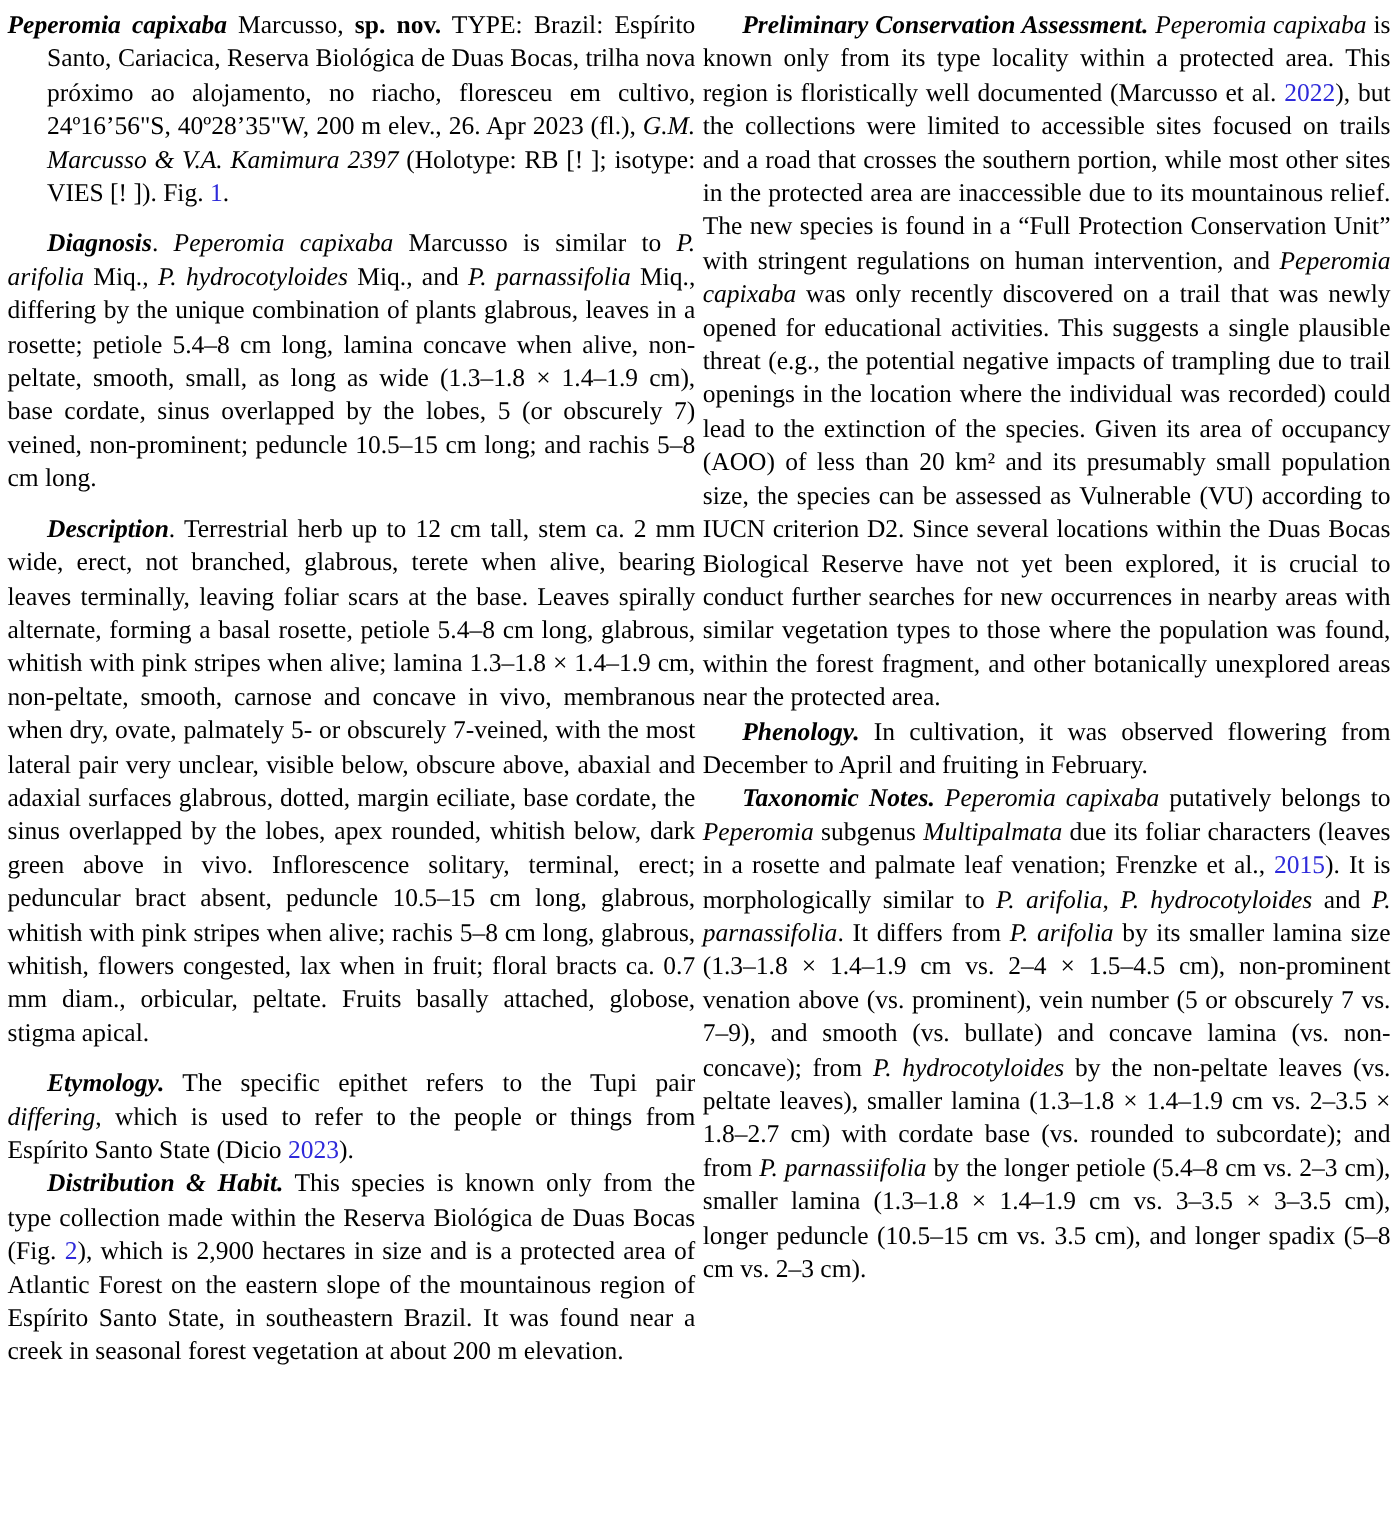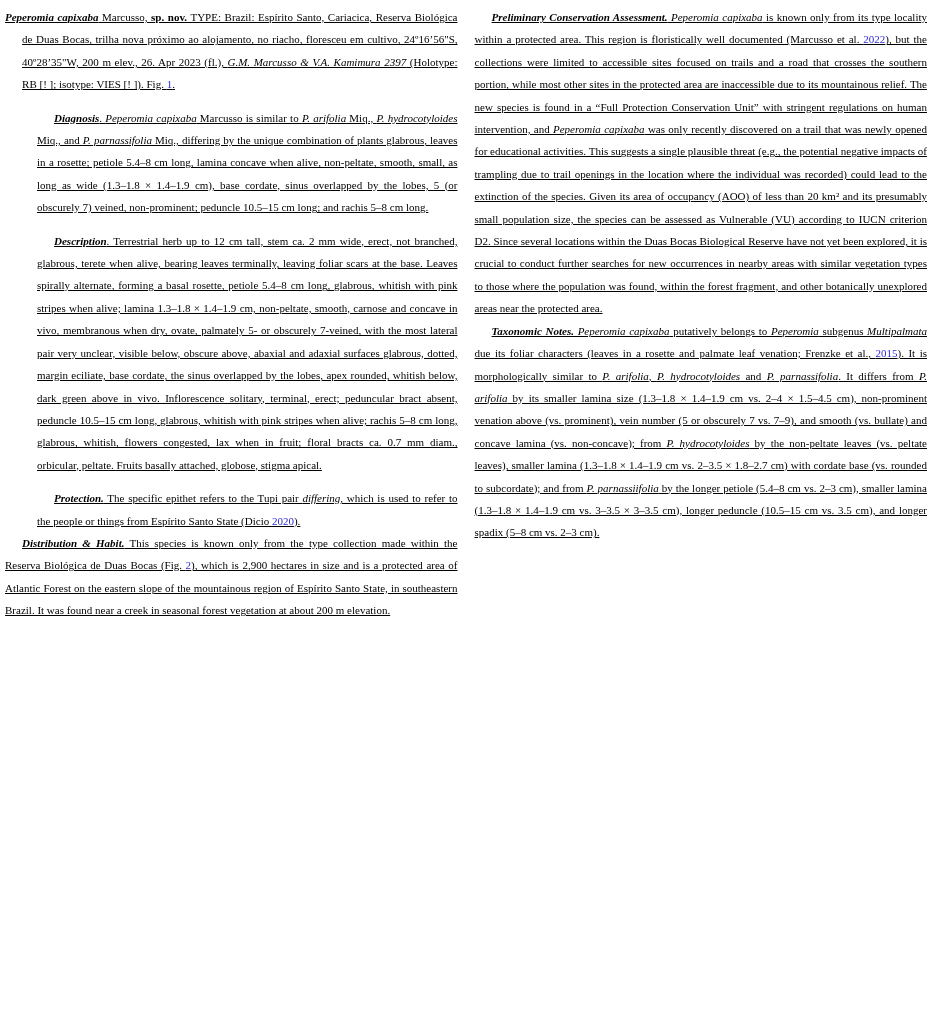--- a/index.html
+++ b/index.html
@@ -9,27 +9,26 @@
     height: 1022px;
     overflow: hidden;
     background: #ffffff;
   }
   .page {
     box-sizing: border-box;
     width: 932px;
     height: 1022px;
     padding: 6px 5px 0 5px;
     display: flex;
-    gap: 17px;
+    gap: 5px;
     font-family: "Liberation Serif", "DejaVu Serif", serif;
-    font-size: 11px;
+    font-size: 17px;
     line-height: 22.4px;
     color: #000000;
     hyphens: auto;
-    text-decoration: underline;
     -webkit-hyphens: auto;
   }
   .col {
     flex: 1 1 0;
     min-width: 0;
   }
   p {
     margin: 0;
     text-align: justify;
   }
@@ -38,36 +37,36 @@
     padding-left: 1.55em;
     text-indent: -1.55em;
   }
   
   .ind {
     text-indent: 1.55em;
   }
   
   .gap {
     margin-top: 11px;
-    margin-left: 32px;
   }
   .seg-bi { font-weight: bold; font-style: italic; }
   .seg-b  { font-weight: bold; }
   .seg-i  { font-style: italic; }
   .seg-r  { }
   .seg-a  { color: var(--link-color, #2e2ada); cursor: pointer; }
 </style>
 </head>
 <body style="background: rgb(255, 255, 255);">
 
 <div class="page" style="color: rgb(0, 0, 0);">
   <div class="col">
     <p class="hang"><span class="seg-bi">Peperomia capixaba</span><span class="seg-r"> Marcusso, </span><span class="seg-b">sp. nov.</span><span class="seg-r"> TYPE: Brazil: Espírito Santo, Cariacica, Reserva Biológica de Duas Bocas, trilha nova próximo ao alojamento, no riacho, floresceu em cultivo, 24º16’56"S, 40º28’35"W, 200 m elev., 26. Apr 2023 (fl.), </span><span class="seg-i">G.M. Marcusso &amp; V.A. Kamimura 2397</span><span class="seg-r"> (Holotype: RB [! ]; isotype: VIES [! ]). Fig. </span><span class="seg-a">1</span><span class="seg-r">.</span></p>
     <p class="ind gap"><span class="seg-bi">Diagnosis</span><span class="seg-r">. </span><span class="seg-i">Peperomia capixaba</span><span class="seg-r"> Marcusso is similar to </span><span class="seg-i">P. arifolia</span><span class="seg-r"> Miq., </span><span class="seg-i">P. hydrocotyloides</span><span class="seg-r"> Miq., and </span><span class="seg-i">P. parnassifolia</span><span class="seg-r"> Miq., differing by the unique combination of plants glabrous, leaves in a rosette; petiole 5.4–8 cm long, lamina concave when alive, non-peltate, smooth, small, as long as wide (1.3–1.8 × 1.4–1.9 cm), base cordate, sinus overlapped by the lobes, 5 (or obscurely 7) veined, non-prominent; peduncle 10.5–15 cm long; and rachis 5–8 cm long.</span></p>
     <p class="ind gap"><span class="seg-bi">Description</span><span class="seg-r">. Terrestrial herb up to 12 cm tall, stem ca. 2 mm wide, erect, not branched, glabrous, terete when alive, bearing leaves terminally, leaving foliar scars at the base. Leaves spirally alternate, forming a basal rosette, petiole 5.4–8 cm long, glabrous, whitish with pink stripes when alive; lamina 1.3–1.8 × 1.4–1.9 cm, non-peltate, smooth, carnose and concave in vivo, membranous when dry, ovate, palmately 5- or obscurely 7-veined, with the most lateral pair very unclear, visible below, obscure above, abaxial and adaxial surfaces glabrous, dotted, margin eciliate, base cordate, the sinus overlapped by the lobes, apex rounded, whitish below, dark green above in vivo. Inflorescence solitary, terminal, erect; peduncular bract absent, peduncle 10.5–15 cm long, glabrous, whitish with pink stripes when alive; rachis 5–8 cm long, glabrous, whitish, flowers congested, lax when in fruit; floral bracts ca. 0.7 mm diam., orbicular, peltate. Fruits basally attached, globose, stigma apical.</span></p>
-    <p class="ind gap"><span class="seg-bi">Protection.</span><span class="seg-r"> The specific epithet refers to the Tupi pair </span><span class="seg-i">differing</span><span class="seg-r">, which is used to refer to the people or things from Espírito Santo State (Dicio </span><span class="seg-a">2020</span><span class="seg-r">).</span></p>
+    <p class="ind gap"><span class="seg-bi">Etymology.</span><span class="seg-r"> The specific epithet refers to the Tupi pair </span><span class="seg-i">differing</span><span class="seg-r">, which is used to refer to the people or things from Espírito Santo State (Dicio </span><span class="seg-a">2023</span><span class="seg-r">).</span></p>
     <p class="ind"><span class="seg-bi">Distribution &amp; Habit.</span><span class="seg-r"> This species is known only from the type collection made within the Reserva Biológica de Duas Bocas (Fig. </span><span class="seg-a">2</span><span class="seg-r">), which is 2,900 hectares in size and is a protected area of Atlantic Forest on the eastern slope of the mountainous region of Espírito Santo State, in southeastern Brazil. It was found near a creek in seasonal forest vegetation at about 200 m elevation.</span></p>
   </div>
   <div class="col">
     <p class="ind"><span class="seg-bi">Preliminary Conservation Assessment.</span><span class="seg-i"> Peperomia capixaba</span><span class="seg-r"> is known only from its type locality within a protected area. This region is floristically well documented (Marcusso et al. </span><span class="seg-a">2022</span><span class="seg-r">), but the collections were limited to accessible sites focused on trails and a road that crosses the southern portion, while most other sites in the protected area are inaccessible due to its mountainous relief. The new species is found in a “Full Protection Conservation Unit” with stringent regulations on human intervention, and </span><span class="seg-i">Peperomia capixaba</span><span class="seg-r"> was only recently discovered on a trail that was newly opened for educational activities. This suggests a single plausible threat (e.g., the potential negative impacts of trampling due to trail openings in the location where the individual was recorded) could lead to the extinction of the species. Given its area of occupancy (AOO) of less than 20 km² and its presumably small population size, the species can be assessed as Vulnerable (VU) according to IUCN criterion D2. Since several locations within the Duas Bocas Biological Reserve have not yet been explored, it is crucial to conduct further searches for new occurrences in nearby areas with similar vegetation types to those where the population was found, within the forest fragment, and other botanically unexplored areas near the protected area.</span></p>
+    <p class="ind"><span class="seg-bi">Phenology.</span><span class="seg-r"> In cultivation, it was observed flowering from December to April and fruiting in February.</span></p>
     <p class="ind"><span class="seg-bi">Taxonomic Notes.</span><span class="seg-i"> Peperomia capixaba</span><span class="seg-r"> putatively belongs to </span><span class="seg-i">Peperomia</span><span class="seg-r"> subgenus </span><span class="seg-i">Multipalmata</span><span class="seg-r"> due its foliar characters (leaves in a rosette and palmate leaf venation; Frenzke et al., </span><span class="seg-a">2015</span><span class="seg-r">). It is morphologically similar to </span><span class="seg-i">P. arifolia</span><span class="seg-r">, </span><span class="seg-i">P. hydrocotyloides</span><span class="seg-r"> and </span><span class="seg-i">P. parnassifolia</span><span class="seg-r">. It differs from </span><span class="seg-i">P. arifolia</span><span class="seg-r"> by its smaller lamina size (1.3–1.8 × 1.4–1.9 cm vs. 2–4 × 1.5–4.5 cm), non-prominent venation above (vs. prominent), vein number (5 or obscurely 7 vs. 7–9), and smooth (vs. bullate) and concave lamina (vs. non-concave); from </span><span class="seg-i">P. hydrocotyloides</span><span class="seg-r"> by the non-peltate leaves (vs. peltate leaves), smaller lamina (1.3–1.8 × 1.4–1.9 cm vs. 2–3.5 × 1.8–2.7 cm) with cordate base (vs. rounded to subcordate); and from </span><span class="seg-i">P. parnassiifolia</span><span class="seg-r"> by the longer petiole (5.4–8 cm vs. 2–3 cm), smaller lamina (1.3–1.8 × 1.4–1.9 cm vs. 3–3.5 × 3–3.5 cm), longer peduncle (10.5–15 cm vs. 3.5 cm), and longer spadix (5–8 cm vs. 2–3 cm).</span></p>
   </div>
 </div>
 
 </body></html>

